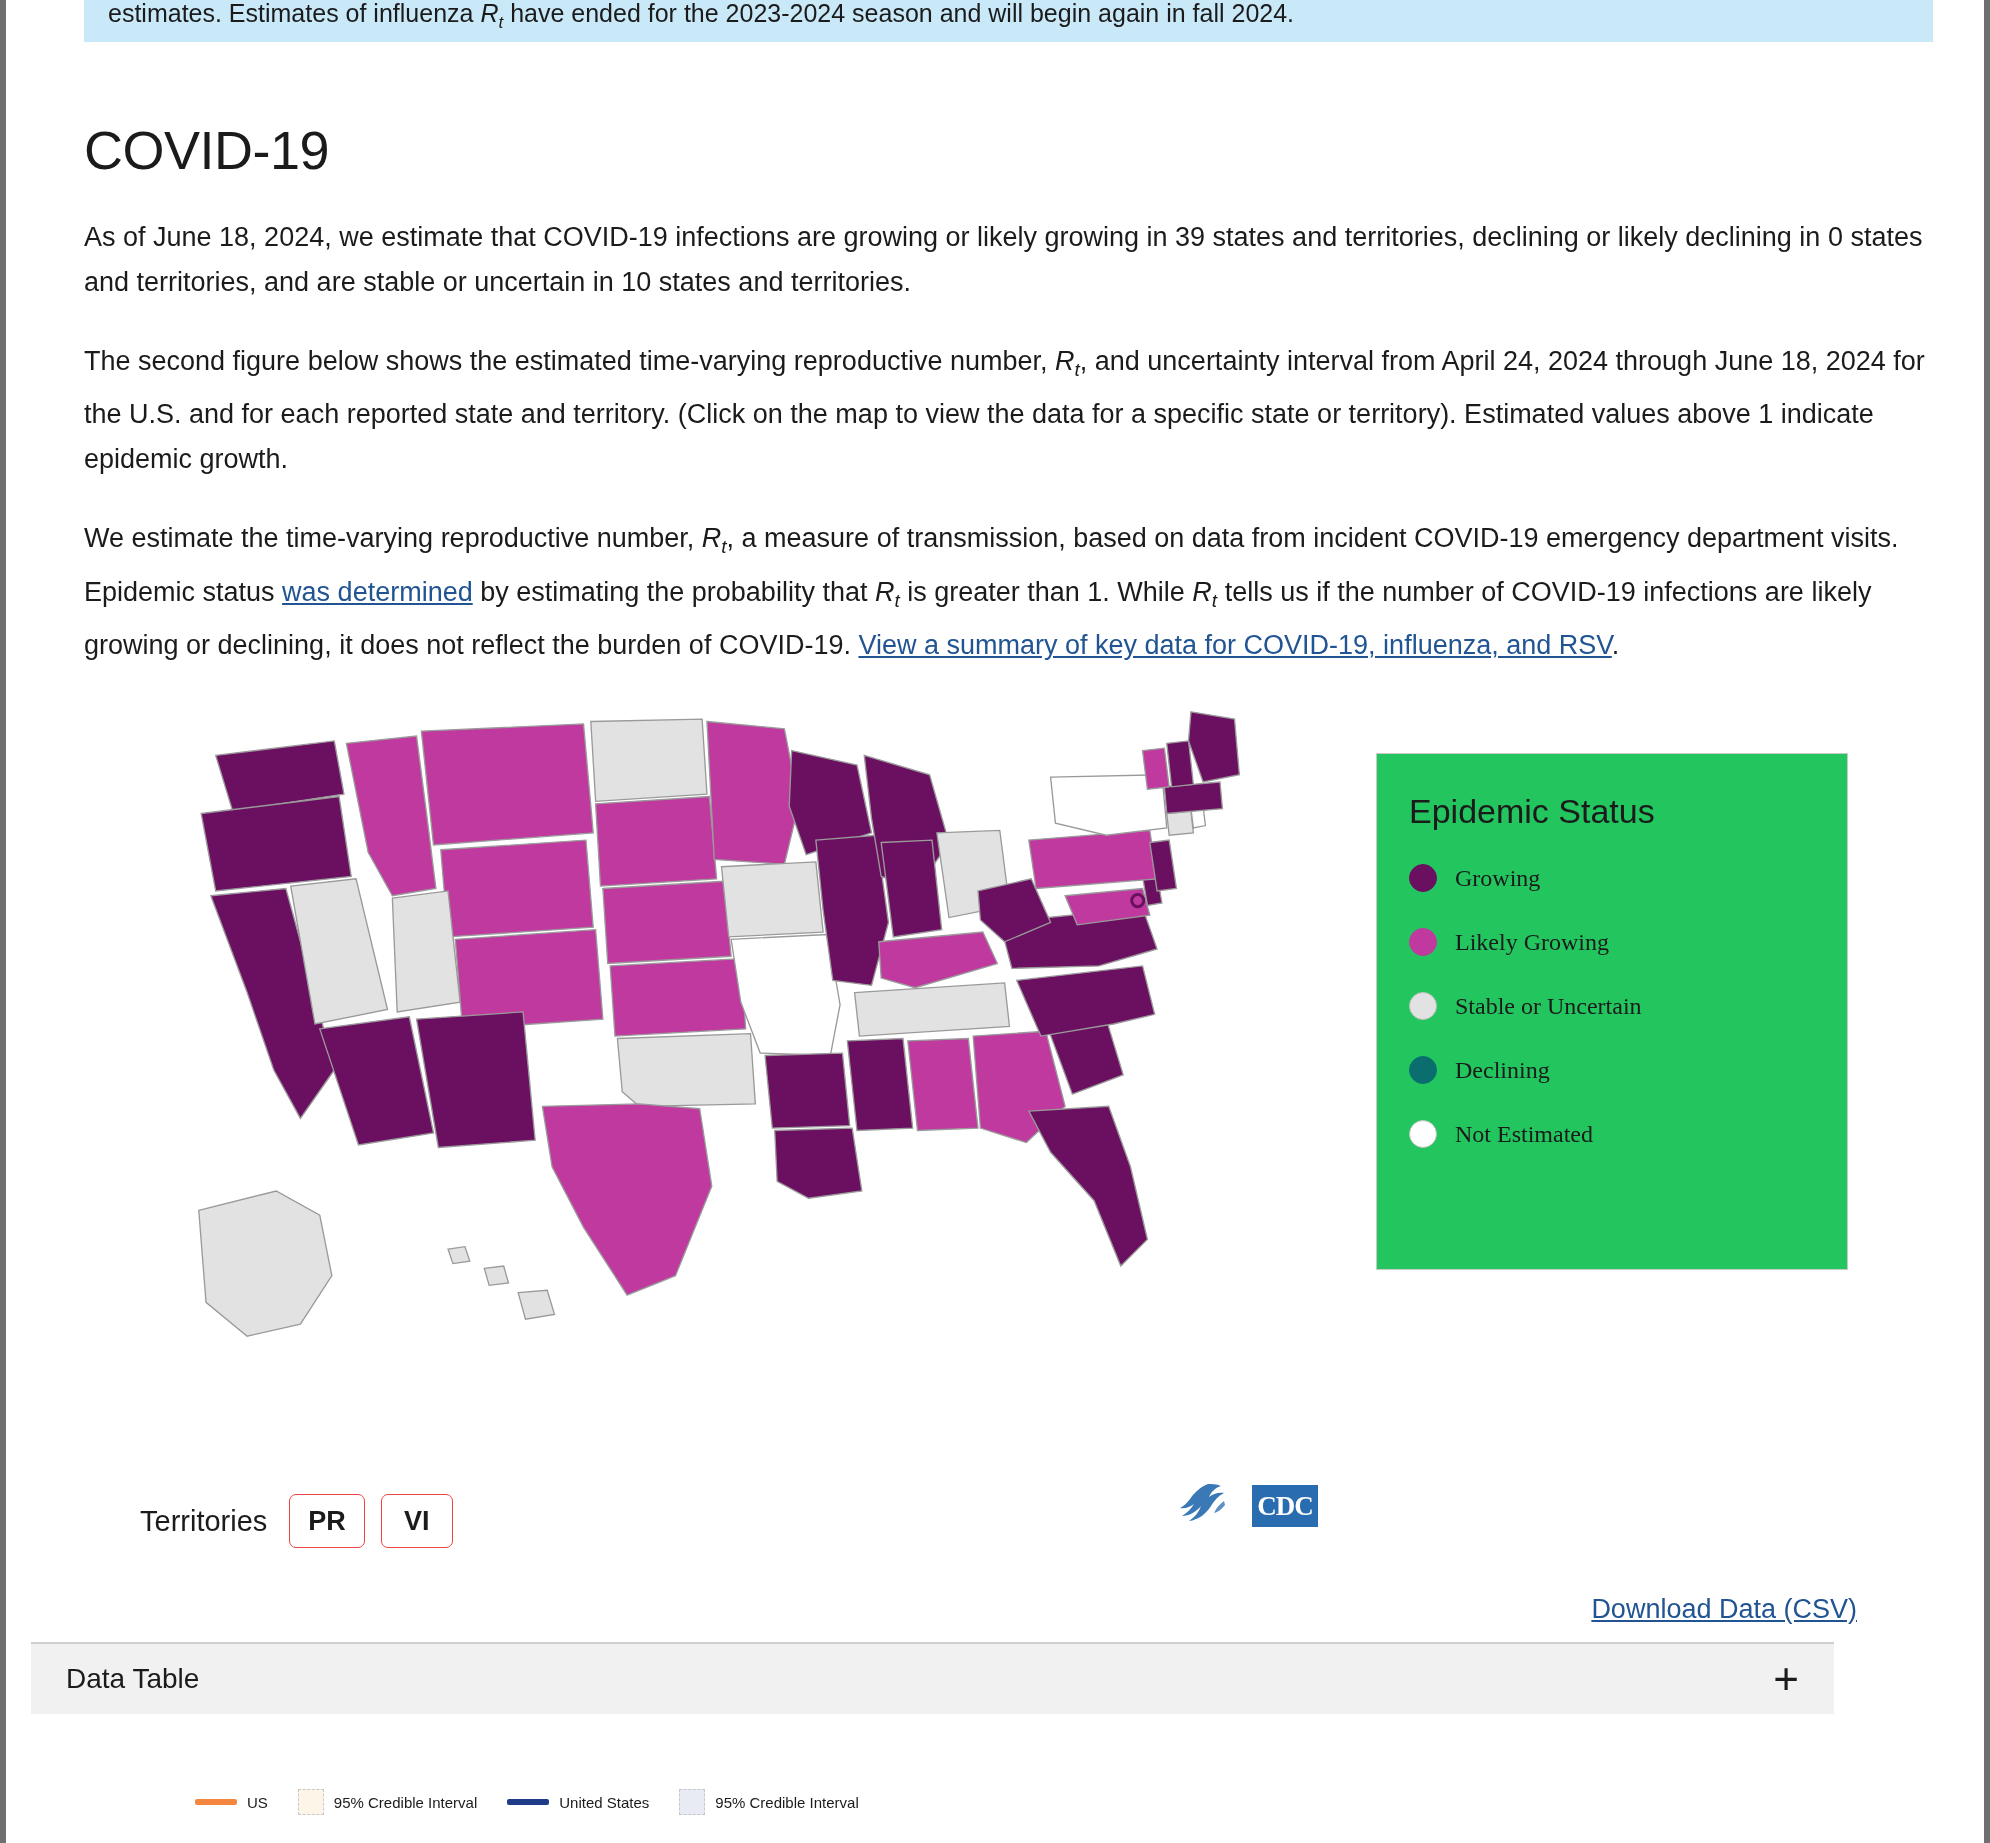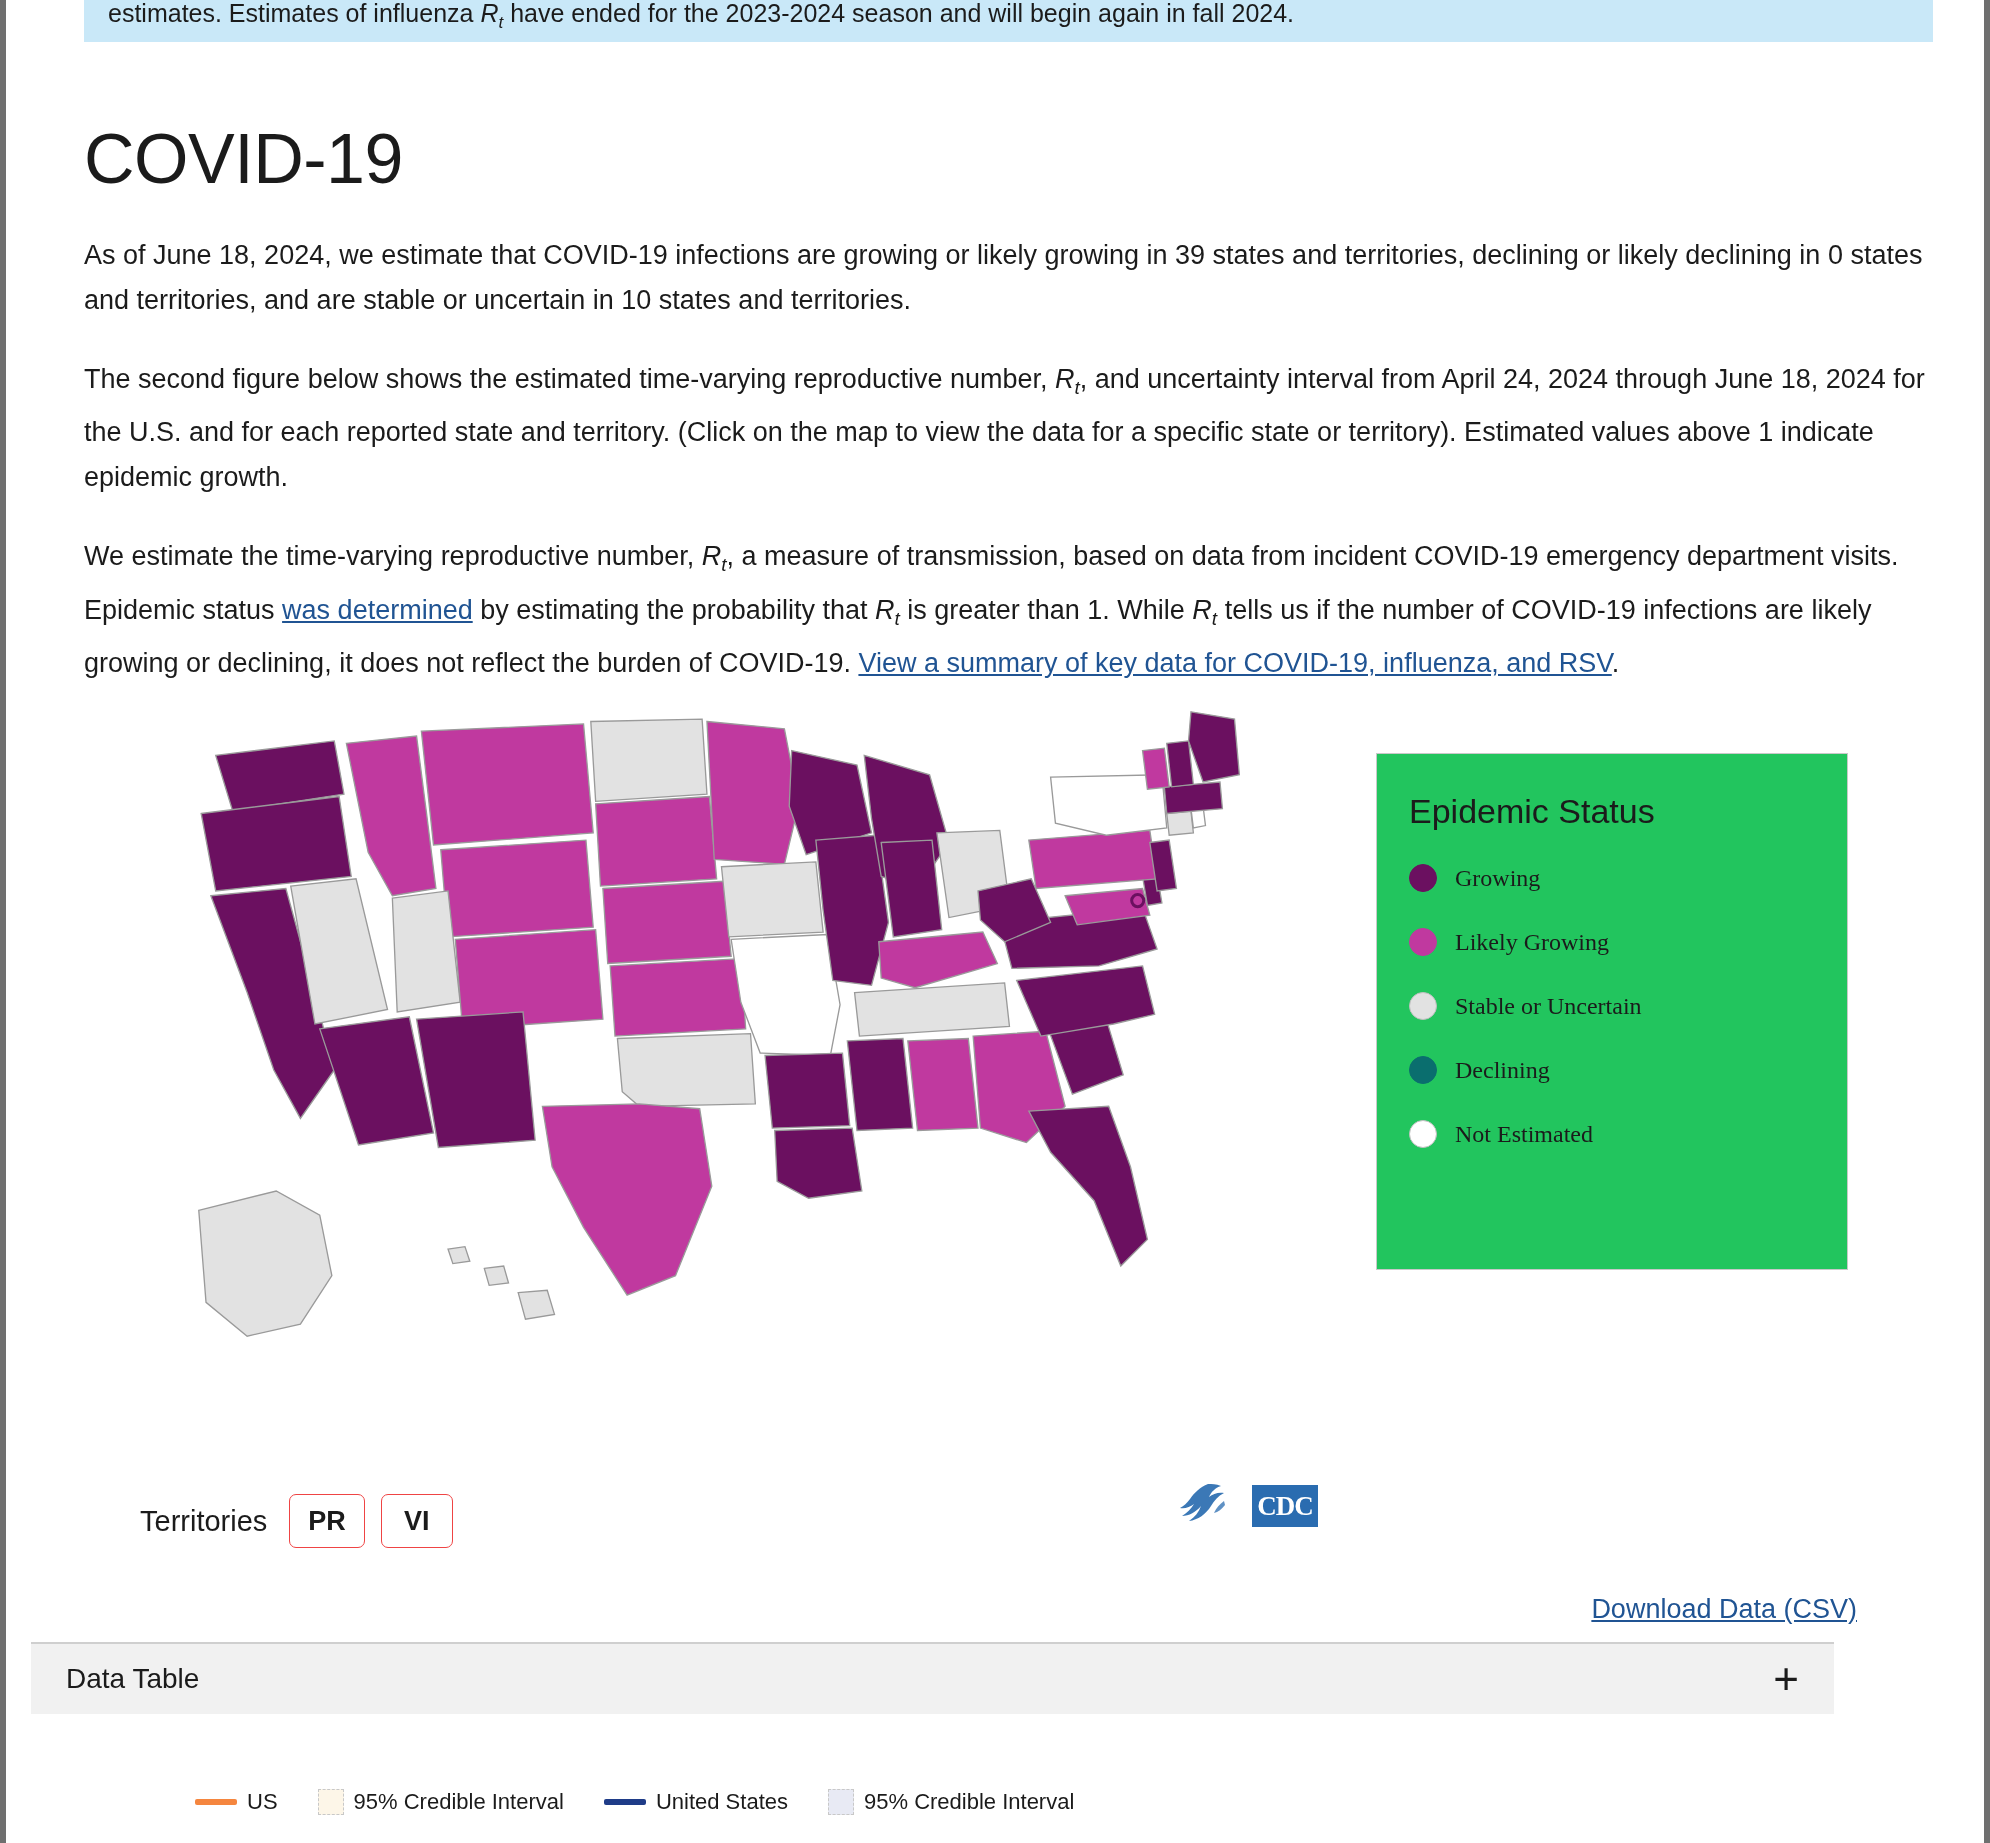--- a/index.html
+++ b/index.html
@@ -31,21 +31,21 @@
   }
   .alert-text .rt { font-style:italic; }
   .alert-text .rt sub{ font-size:17px; }
 
   
   .content{
     position:absolute; left:78px; top:119px; width:1851px;
   }
   h1.section-title{
     margin:0 0 34px 0;
-    font-size:70px; font-weight:400; letter-spacing:-0.5px;
+    font-size:54px; font-weight:400; letter-spacing:-0.5px;
     color:#1b1b1b;
   }
   p.body-text{
     margin:0 0 34px 0;
     font-size:27px; line-height:45px;
     color:#1b1b1b;
     max-width:1851px;
   }
   p.body-text .rt{ font-style:italic; }
   p.body-text .rt sub{ font-size:19px; }
@@ -124,22 +124,22 @@
     background:#f1f1f1; border-top:2px solid #cfcfcf;
     display:flex; align-items:center; justify-content:space-between;
     padding:0 35px; cursor:pointer;
   }
   .data-table-bar .dt-label{ font-size:28px; color:#1b1b1b; }
   .data-table-bar .dt-plus{ font-size:44px; line-height:44px; color:#1b1b1b; font-weight:300;}
 
   
   .chart-legend{
     position:absolute; left:189px; top:1789px;
-    display:flex; align-items:center; gap:40px;
-    font-size:22px; color:#1b1b1b;
+    display:flex; align-items:center; gap:30px;
+    font-size:15px; color:#1b1b1b;
   }
   .cl-item{ display:flex; align-items:center; gap:10px; }
   .cl-line{ width:42px; height:6px; border-radius:2px; }
   .cl-swatch{ width:26px; height:26px; border:1px dashed #c8c8c8; }
 </style>
 </head>
 <body>
 
 <div class="page-frame">
 

